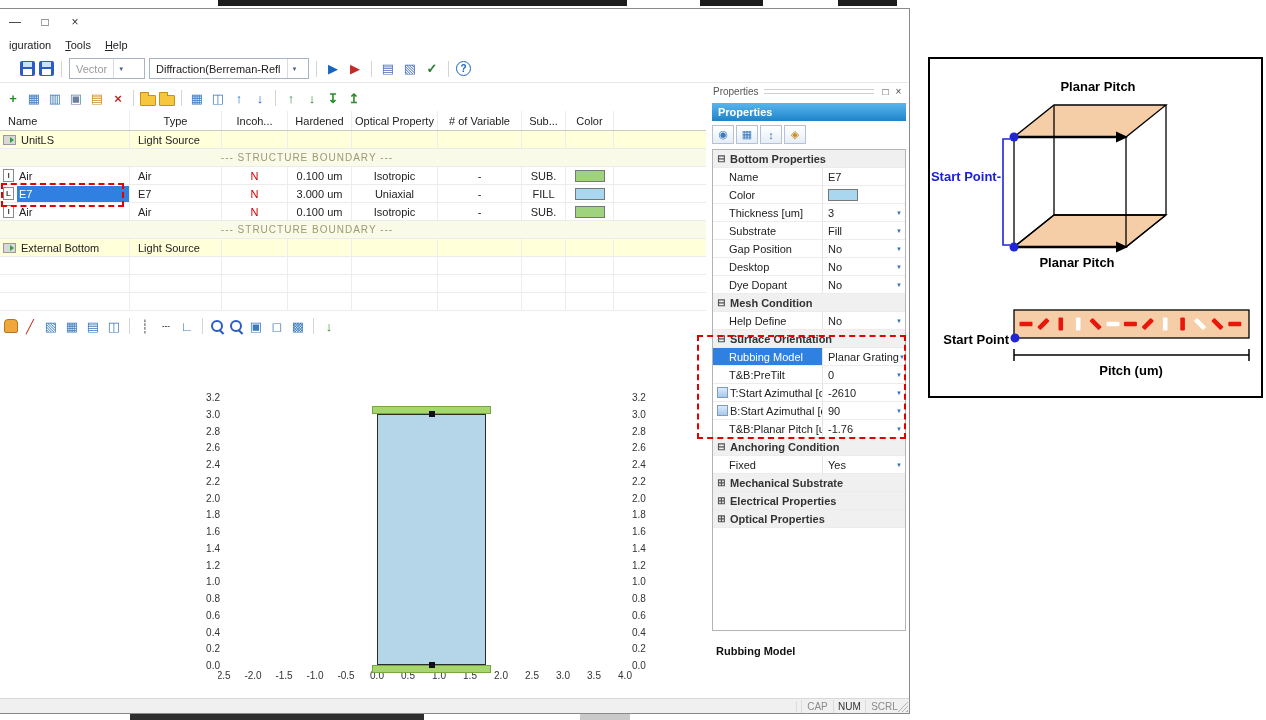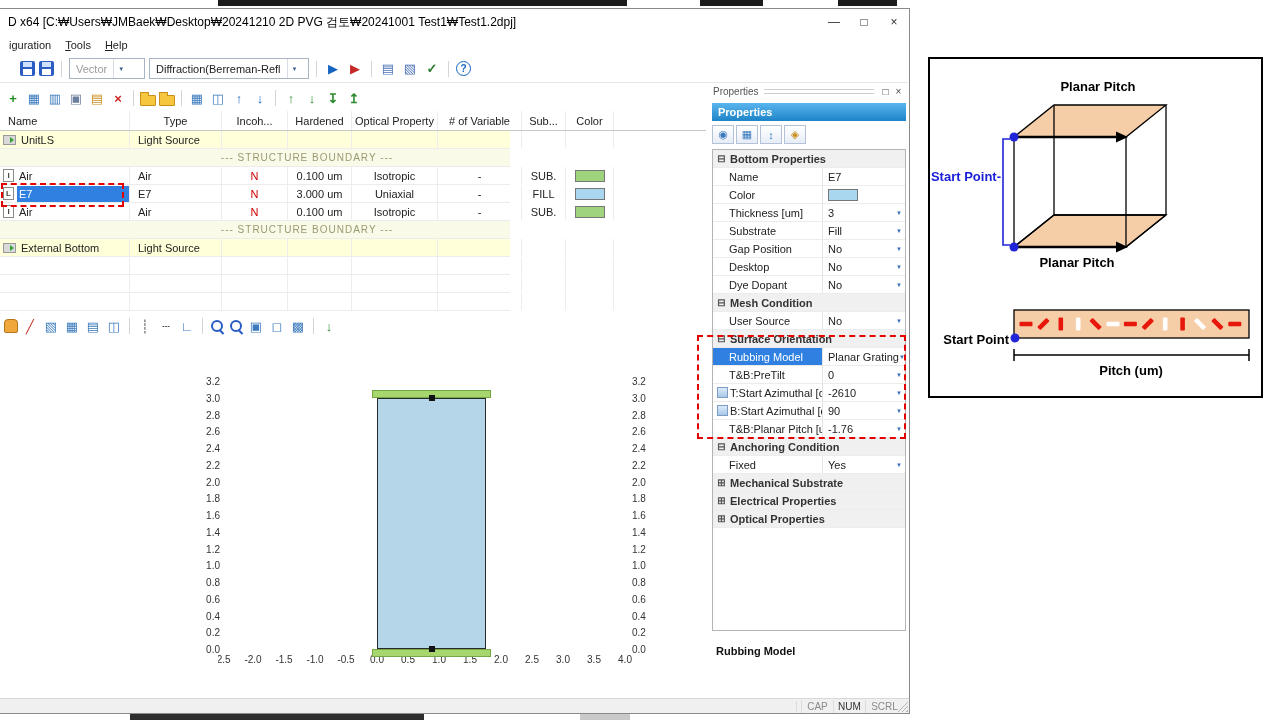--- a/index.html
+++ b/index.html
@@ -40,37 +40,37 @@
 .circle{border:1.5px solid #1565c0;border-radius:50%;width:15px;height:15px;font-size:10px;}
 .table-toolbar{position:absolute;left:0;top:78px;height:22px;display:flex;align-items:center;gap:3px;padding-left:4px;}
 .plot-toolbar{position:absolute;left:0;top:306px;height:22px;display:flex;align-items:center;gap:3px;padding-left:4px;}
 
 
 .layer-table{position:absolute;left:0;top:102px;width:706px;}
 .lt-header{display:grid;grid-template-columns:130px 92px 66px 64px 86px 84px 44px 48px 1fr;height:20px;border-bottom:1px solid #c9c9c9;background:#fff;font-size:11px;color:#222;}
 .lt-h{height:100%;display:flex;align-items:center;justify-content:center;border-right:1px solid #ededed;overflow:hidden;}
 .lt-h.first{justify-content:flex-start;padding-left:8px;}
 .lt-h.filler{border-right:none;}
-.lt-row{display:grid;grid-template-columns:130px 92px 66px 64px 86px 84px 44px 48px;width:510px;height:18px;font-size:11px;border-bottom:1px solid #ececec;background:#fff;}
+.lt-row{display:grid;grid-template-columns:130px 92px 66px 64px 86px 84px 44px 48px;width:706px;height:18px;font-size:11px;border-bottom:1px solid #ececec;background:#fff;}
 .lt-row.src{background:#ffffd9;}
 .lt-row.bnd{background:#fafae8;grid-template-columns:614px;}
 .lt-bnd{display:flex;align-items:center;justify-content:center;color:#9a9a72;font-size:10px;letter-spacing:1px;}
 .lt-c{height:100%;display:flex;align-items:center;justify-content:center;border-right:1px solid #ededed;overflow:hidden;color:#222;}
 .lt-c.left{justify-content:flex-start;padding-left:8px;}
 .lt-name{justify-content:flex-start;padding-left:3px;gap: 3px;}
 .badge{width:11px;height:13px;border:1px solid #8a8a8a;background:#fff;font-size:8px;font-weight:bold;color:#444;display:flex;align-items:center;justify-content:center;flex:0 0 auto;}
 .ls-icon{width:13px;height:10px;background:#d9d9d9;border:1px solid #9a9a9a;position:relative;flex:0 0 auto;}
 .ls-icon::after{content:"";position:absolute;right:1px;top:1px;width:0;height:0;border-left:4px solid #3aa03a;border-top:3px solid transparent;border-bottom:3px solid transparent;}
 .txt{flex:1;height:16px;display:flex;align-items:center;padding-left:2px;}
 .txt.sel{background:#2f80e0;color:#fff;}
 .incoh-n{color:#cc0000;}
 .swatch{width:30px;height:12px;border:1px solid #777;}
 
 
-.plot-layer{position:absolute;left:0;top:0;width:1068px;height:690px;pointer-events:none;}
+.plot-layer{position:absolute;left:0;top:16px;width:1068px;height:690px;pointer-events:none;}
 .tick{position:absolute;font-size:10px;color:#333;}
 .yl{left:192px;width:28px;text-align:right;}
 .yr2{left:632px;width:28px;text-align:left;}
 .xwrap{position:absolute;left:218px;top:645px;width:424px;height:13px;overflow:hidden;}
 .xt{position:absolute;top:0;width:30px;text-align:center;font-size:10px;color:#333;}
 .strip{position:absolute;}
 .lrect{position:absolute;border:1px solid #2b2b2b;}
 .handle{position:absolute;width:6px;height:6px;background:#111;}
 
 
@@ -120,21 +120,20 @@
 
   <div class="sliver" style="left:218px;width:409px;"></div>
   <div class="sliver" style="left:700px;width:63px;"></div>
   <div class="sliver" style="left:838px;width:59px;"></div>
   <div class="sliver bottom" style="left:130px;width:294px;"></div>
   <div class="sliver bottom lite" style="left:580px;width:50px;"></div>
 
   <div class="app">
 
     <div class="titlebar">
-      <span class="title">D x64 [C:₩Users₩JMBaek₩Desktop₩20241210 2D PVG 검토₩20241001 Test1₩Test1.2dpj]</span>
       <span class="winbtns">
         <span class="wbtn">—</span>
         <span class="wbtn">□</span>
         <span class="wbtn">×</span>
       </span>
     </div>
 
     <div class="menubar">
       <span class="menu-item">iguration</span>
       <span class="menu-item">Tools</span>
@@ -474,21 +473,21 @@
               <span class="pg-vtext">No</span>
               <span class="pg-dd">▼</span>
             </span>
           </div>
           <div class="pg-row pg-group">
             <span class="pg-ex">⊟</span>
             <span class="pg-glabel">Mesh Condition</span>
           </div>
           <div class="pg-row">
             <span class="pg-name">
-              <span class="pg-ntext">User Source</span>
+              <span class="pg-ntext">Help Define</span>
             </span>
             <span class="pg-value">
               <span class="pg-vtext">No</span>
               <span class="pg-dd">▼</span>
             </span>
           </div>
           <div class="pg-row pg-group">
             <span class="pg-ex">⊟</span>
             <span class="pg-glabel">Surface Orientation</span>
           </div>

